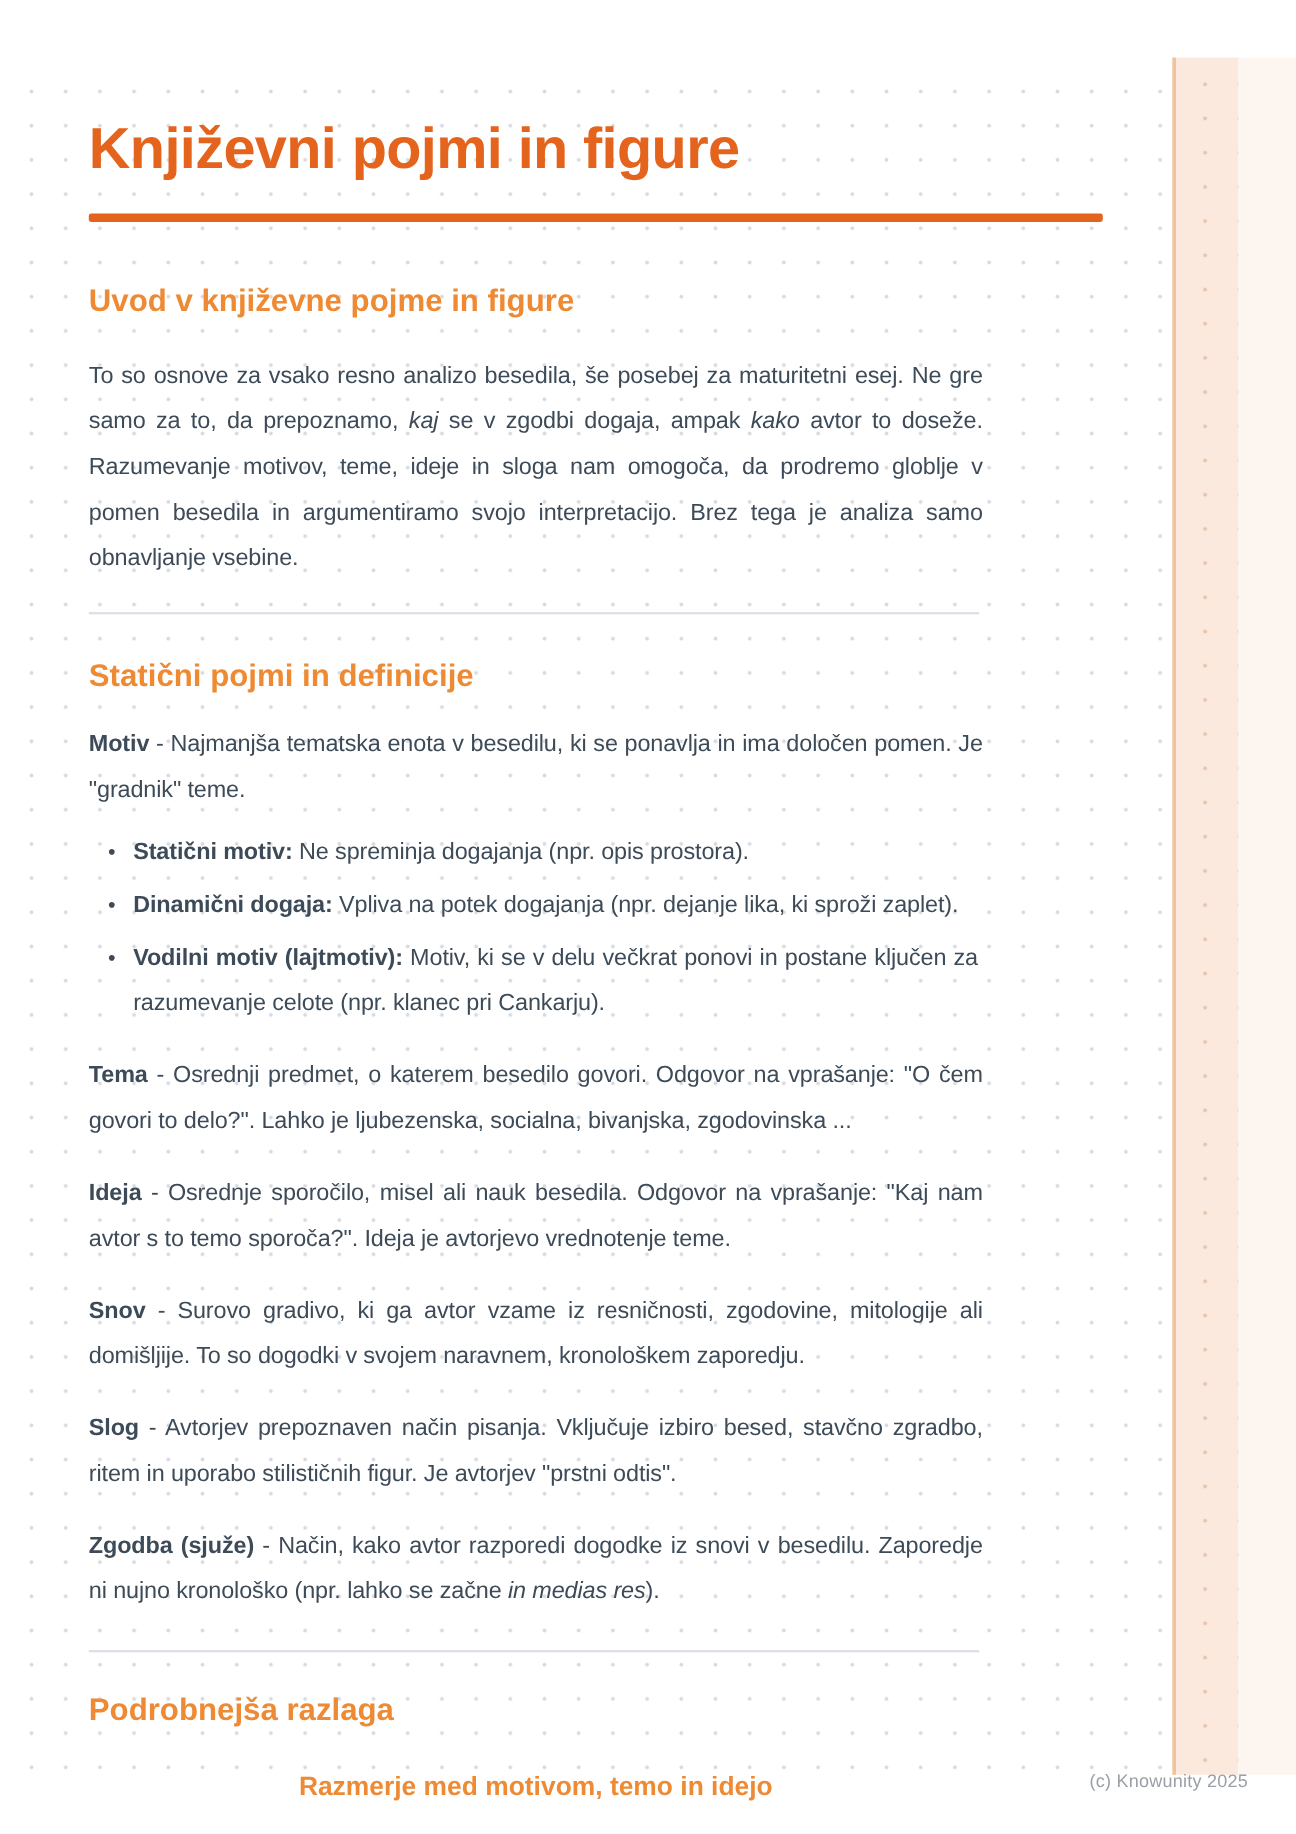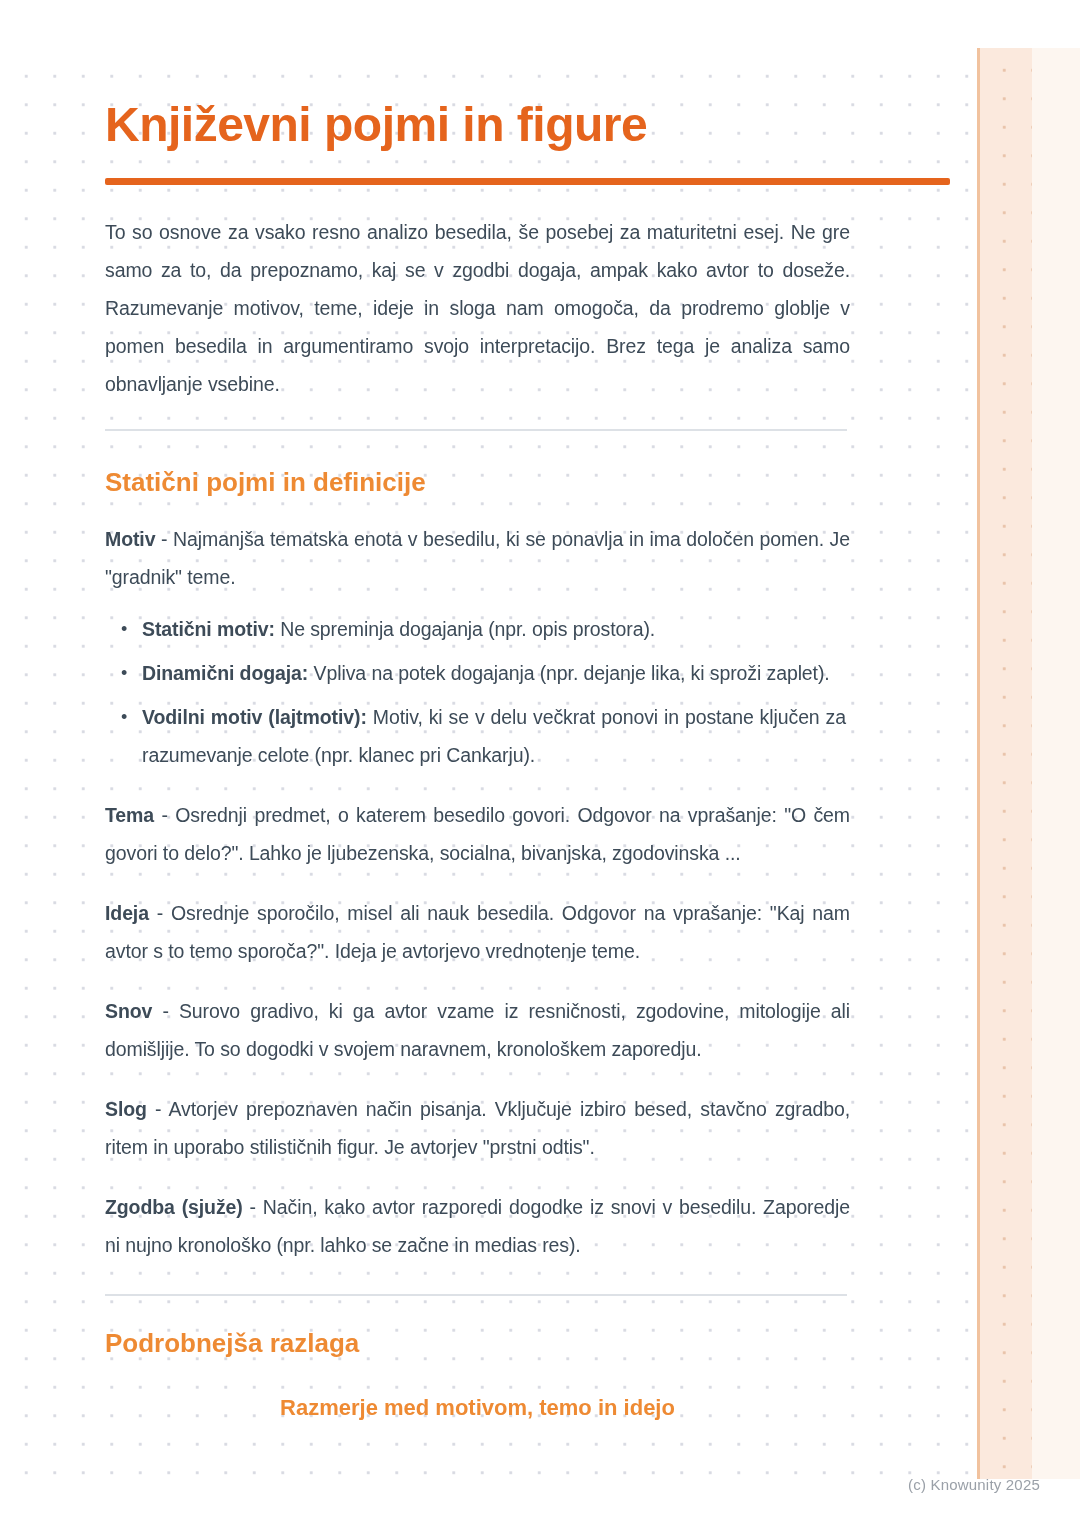--- a/index.html
+++ b/index.html
@@ -28,21 +28,21 @@
     border-left:3px solid #f1c29e;
     box-sizing:border-box;
     z-index:1;
   }
   .side-edge {
     position:absolute; left:1032px; top:48px; width:48px; height:1431px;
     background:#fdf6f0;
     z-index:1;
   }
   .content {
-    position:absolute; left:105px; top:0; width:745px;
+    position:absolute; left:74px; top:0; width:745px;
     color:var(--body,#3d4b58);
     z-index:2;
   }
   .page-title {
     margin:98px 0 0 0;
     font-size:48px; line-height:1.12; font-weight:bold;
     letter-spacing:-0.5px;
     color:var(--accent,#e5641d);
   }
   .title-rule {
@@ -63,21 +63,21 @@
     color:var(--heading,#ee8a33);
     text-align:center;
   }
   .body-p {
     margin:0; font-size:19.5px; line-height:38px;
     text-align:justify; letter-spacing:-0.1px;
   }
   .intro-p { margin-top:28px; }
   .def     { margin-top:22px; }
   .term    { font-weight:bold; }
-  .it      { }
+  .it      { font-style:italic; }
   .divider {
     width:742px; height:2px; background:#dde1e6;
     margin-top:26px;
   }
   .divider.second { margin-top:30px; }
   ul.bullets {
     margin:14px 4px 0 0; padding:0 0 0 16px; list-style:none;
   }
   ul.bullets li {
     position:relative; padding-left:21px; margin-bottom:6px;
@@ -99,20 +99,21 @@
 
 <div class="dot-grid"></div>
 <div class="side-panel"></div>
 <div class="side-edge"></div>
 
 <div class="content">
 
   <h1 class="page-title">Književni pojmi in figure</h1>
   <div class="title-rule"></div>
 
+  <h2 class="h2 uvod">Uvod v književne pojme in figure</h2>
   <p class="body-p intro-p"><span>To so osnove za vsako resno analizo besedila, še posebej za maturitetni esej. Ne gre samo za to, da prepoznamo, </span><span class="it">kaj</span><span> se v zgodbi dogaja, ampak </span><span class="it">kako</span><span> avtor to doseže. Razumevanje motivov, teme, ideje in sloga nam omogoča, da prodremo globlje v pomen besedila in argumentiramo svojo interpretacijo. Brez tega je analiza samo obnavljanje vsebine.</span></p>
 
   <div class="divider"></div>
 
   <h2 class="h2 kljucni">Statični pojmi in definicije</h2>
 
   <p class="body-p def"><span class="term">Motiv</span><span> - Najmanjša tematska enota v besedilu, ki se ponavlja in ima določen pomen. Je "gradnik" teme.</span></p>
 
   <ul class="bullets">
     <li><span class="term">Statični motiv:</span><span> Ne spreminja dogajanja (npr. opis prostora).</span></li>

